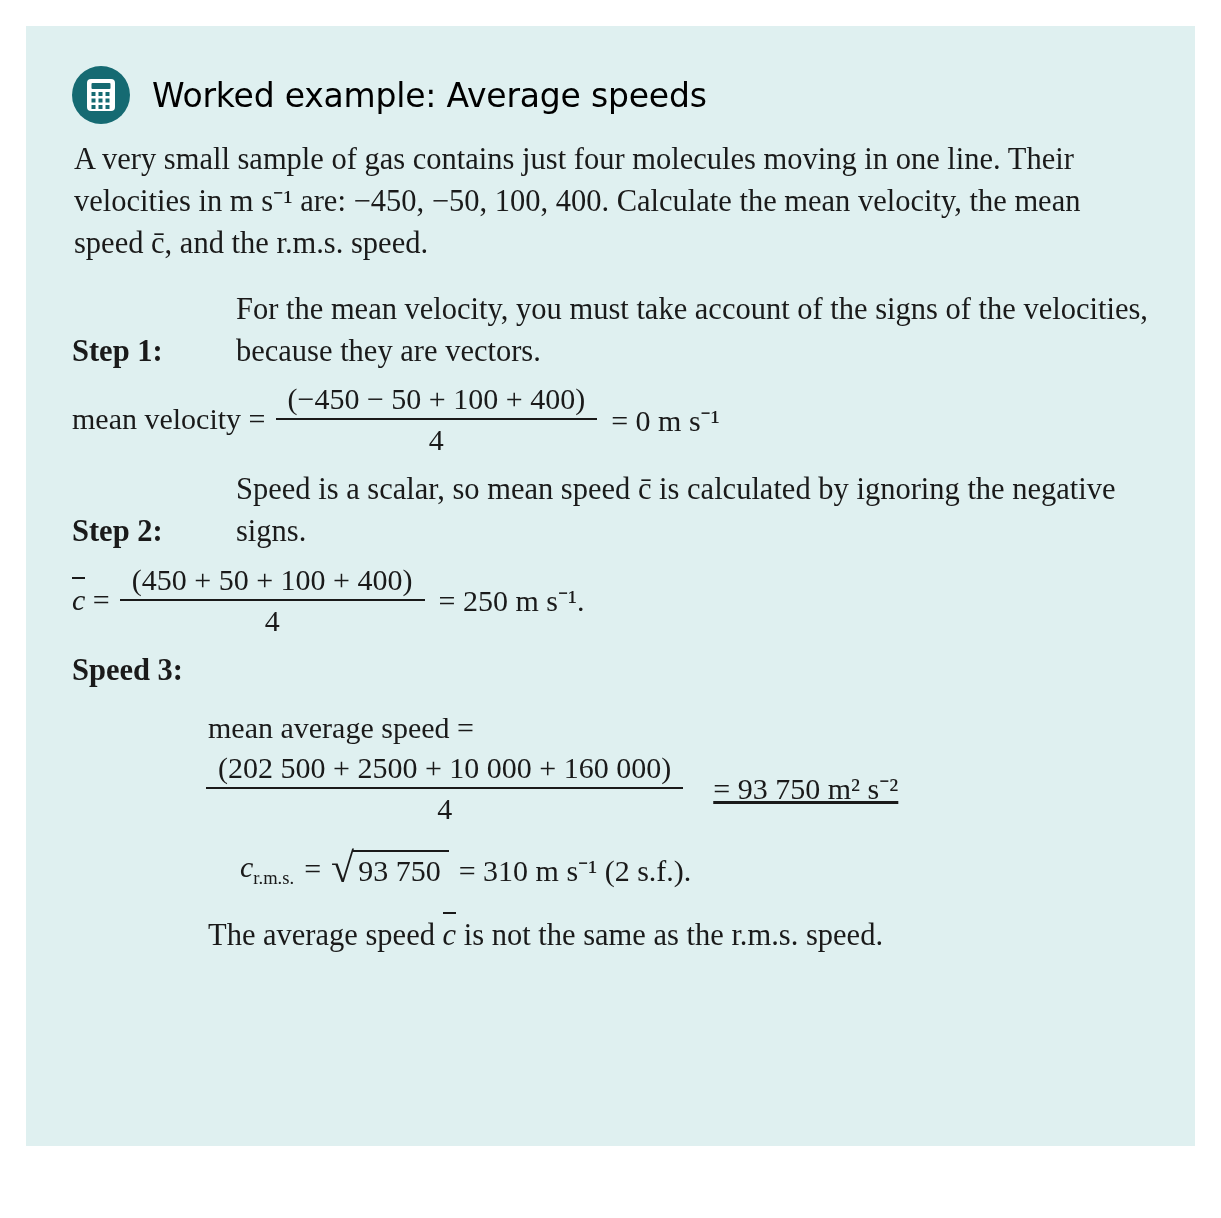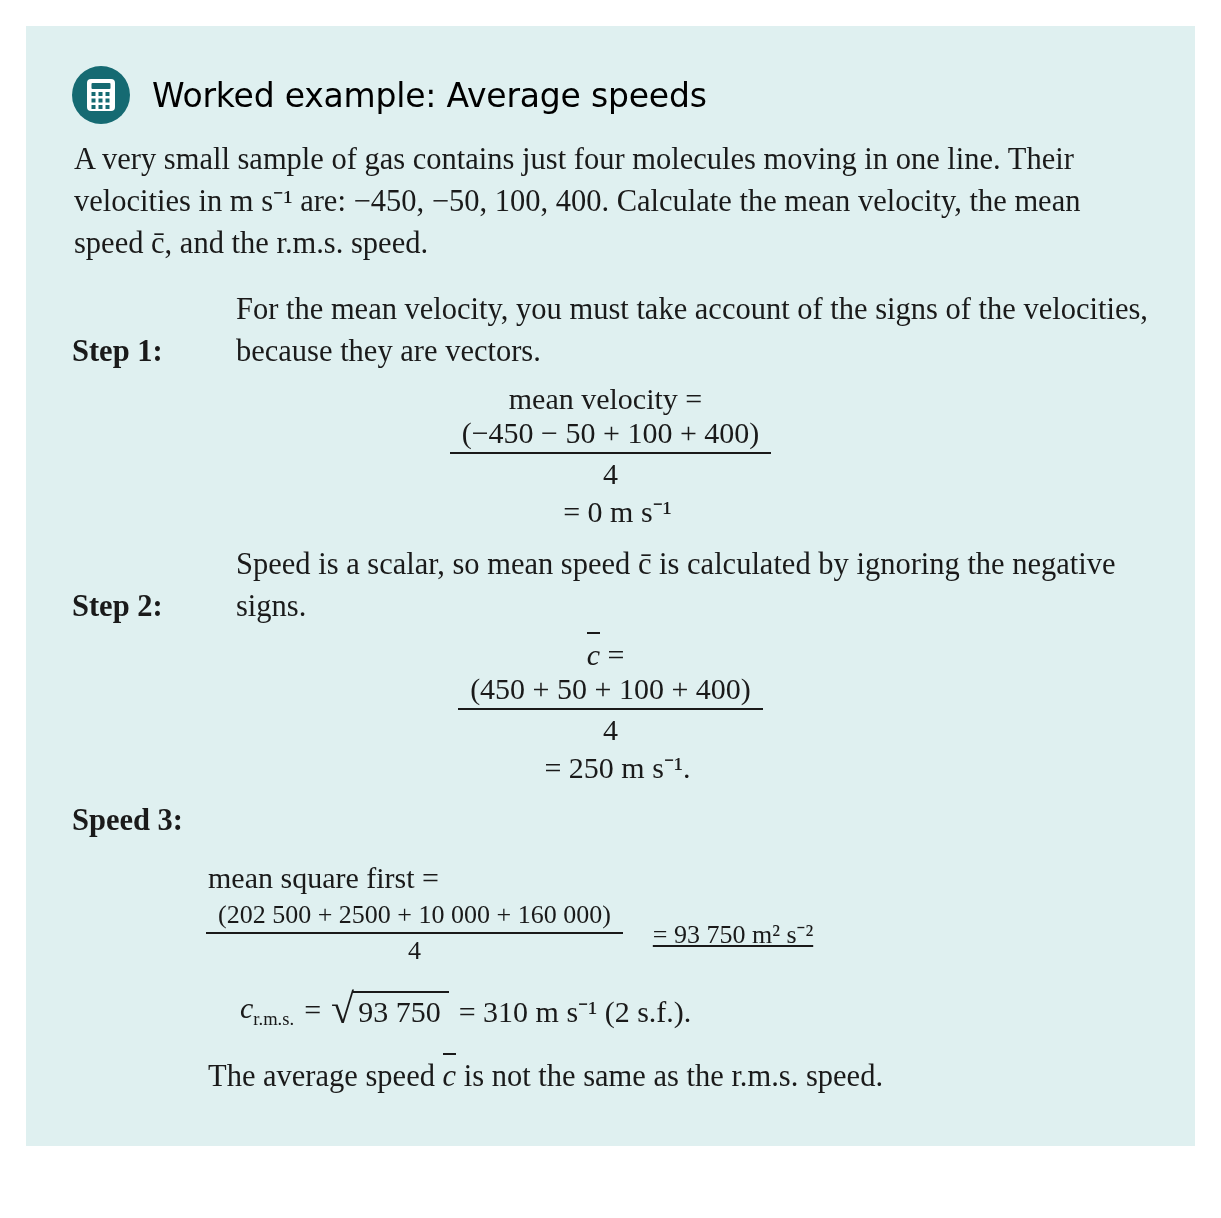--- a/index.html
+++ b/index.html
@@ -75,21 +75,20 @@
     flex: 0 0 auto;
   }
   .step-body {
     font-size: 30.5px;
     line-height: 1.38;
     flex: 1 1 auto;
   }
 
   .indent {
     margin-left: 136px;
-    flex-direction: column;
   }
 
   
   .mathline {
     display: flex;
     align-items: center;
     font-size: 30px;
     margin: 10px 0 12px 0;
     flex-wrap: nowrap;
   }
@@ -145,21 +144,21 @@
   .sqrt .radicand {
     border-top: 2px solid #1a1a1a;
     padding: 2px 8px 0 6px;
     white-space: nowrap;
   }
 
   .msq-label { font-size: 30px; margin: 20px 0 6px 0; }
   .msq-row {
     display: flex;
     align-items: center;
-    font-size: 26px;
+    font-size: 30px;
     margin-left: -2px;
   }
   .msq-row .tail { margin-left: 30px; white-space: nowrap; text-decoration: underline; }
 
   .rms-row {
     display: flex;
     align-items: center;
     font-size: 30px;
     margin-top: 24px;
     margin-left: 32px;
@@ -224,21 +223,21 @@
       <span class="den">4</span>
     </span>
     <span class="tail">= 250 m s⁻¹.</span>
   </div>
 
   <div class="step-block">
     <div class="step-label">Speed 3:</div>
   </div>
 
   <div class="indent">
-    <div class="msq-label">mean square first =</div>
+    <div class="msq-label">mean average speed =</div>
     <div class="msq-row">
       <span class="frac">
         <span class="num">(202 500 + 2500 + 10 000 + 160 000)</span>
         <span class="den">4</span>
       </span>
       <span class="tail">= 93 750 m² s⁻²</span>
     </div>
 
     <div class="rms-row">
       <span class="piece"><i>c</i><sub>r.m.s.</sub></span>

